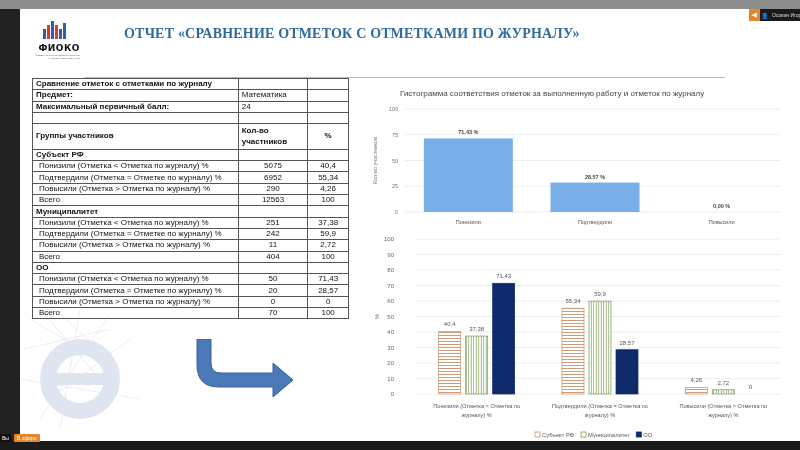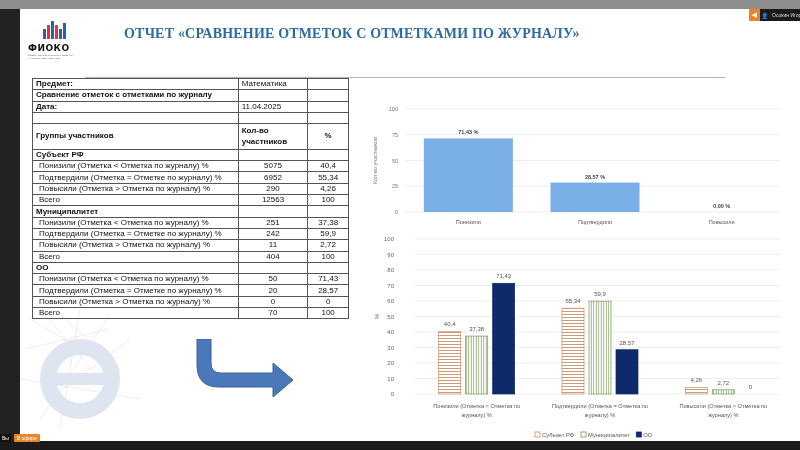--- a/index.html
+++ b/index.html
@@ -10,21 +10,21 @@
   .slide { position: absolute; left: 20px; top: 9px; width: 760px; height: 432px; background: #fff; overflow: hidden; }
   .rightstrip { position: absolute; left: 780px; top: 9px; width: 20px; height: 432px; background: #fff; }
   .cam-bar { position: absolute; left: 749px; top: 9px; width: 51px; height: 12px; background: #1a1a1a; display: flex; align-items: center; }
   .cam-toggle { width: 12px; height: 12px; background: #e8852a; color: #fff; font-size: 7px; display:flex; align-items:center; justify-content:center; }
   .cam-name { color: #ddd; font-size: 5px; margin-left: 3px; white-space: nowrap; overflow: hidden; }
   .cam-icon { color:#aaa; font-size:6px; margin-left:2px; }
   .bl-labels { position: absolute; left: 0; top: 434px; display: flex; align-items: center; gap: 3px; }
   .bl-you { background: #111; color: #fff; font-size: 5px; padding: 1px 2px; }
   .bl-tag { background: #e8852a; color: #fff; font-size: 5px; padding: 1px 3px; border-radius: 1px; }
 
-  .logo { position: absolute; left: 8px; top: 8px; width: 52px; height: 58px; text-align: left; }
+  .logo { position: absolute; left: 8px; top: 8px; width: 52px; height: 58px; text-align: right; }
   .logo-mark { width: 26px; height: 20px; margin: 2px auto 0; position: relative; }
   .logo-mark span { position: absolute; bottom: 0; width: 3px; }
   .logo-text { font-size: 9px; font-weight: bold; color: #111; letter-spacing: 0.5px; margin-top: 4px; font-family: "DejaVu Sans", sans-serif; }
   .logo-sub { font-size: 2.5px; color: #666; line-height: 3px; margin-top: 1px; }
 
   .title { position: absolute; left: 88px; top: 17px; font-family: "Liberation Serif", serif; font-weight: bold; color: #2e6aa2; font-size: 14px; letter-spacing: 0.2px; white-space: nowrap; margin-left: 16px; }
   .title-rule { position: absolute; left: 65px; top: 68px; width: 640px; height: 1px; background: #a9b8d0; }
 
   .deco { position: absolute; left: 0; top: 300px; width: 140px; height: 132px; }
 
@@ -79,32 +79,32 @@
     <div class="logo-text">ФИОКО</div>
     <div class="logo-sub">ФЕДЕРАЛЬНЫЙ ИНСТИТУТ ОЦЕНКИ КАЧЕСТВА ОБРАЗОВАНИЯ</div>
   </div>
 
   <div class="title">ОТЧЕТ «СРАВНЕНИЕ ОТМЕТОК С ОТМЕТКАМИ ПО ЖУРНАЛУ»</div>
   <div class="title-rule"></div>
 
   <table class="report">
     <tbody>
         <tr>
+      <td class="c1 b">Сравнение отметок с отметками по журналу</td>
+      <td class="c2"></td>
+          <td class="c3"></td>
+    </tr>
+    <tr>
       <td class="b">Предмет:</td>
       <td>Математика</td>
       <td></td>
     </tr>
     <tr>
-      <td class="c1 b">Сравнение отметок с отметками по журналу</td>
-      <td class="c2"></td>
-          <td class="c3"></td>
-    </tr>
-    <tr>
-      <td class="b">Дата:</td>
-      <td>11.04.2025</td>
+      <td class="b">Максимальный первичный балл:</td>
+      <td>24</td>
       <td></td>
     </tr>
     <tr class="blank">
           <td></td>
           <td></td>
           <td></td>
         </tr>
     <tr class="hdr">
       <td class="b">Группы участников</td>
       <td class="b" style="white-space:normal;line-height:11px;">Кол-во участников</td>
@@ -188,20 +188,21 @@
           <td class="num">70</td>
           <td class="num">100</td>
         </tr>
   </tbody>
     </table>
 
   <svg class="arrow" viewBox="0 0 100 60">
     <path d="M2,0 L16,0 L16,24 Q16,34 26,34 L78,34 L78,24 L98,41 L78,58 L78,48 L24,48 Q2,48 2,26 Z" fill="#4b78b8" stroke="#3a6299" stroke-width="1"></path>
   </svg>
 
+  <div class="chart1-title">Гистограмма соответствия отметок за выполненную работу и отметок по журналу</div>
   <svg class="chart-svg" id="chart1" style="left:345px;top:90px;width:420px;height:135px;">
       <line x1="40" x2="420" y1="113" y2="113" stroke="#e2e2e2" stroke-width="0.6"></line>
       <text x="33" y="115" font-size="5.5" fill="#777" text-anchor="end" font-family="Liberation Sans, sans-serif">0</text>
       <line x1="40" x2="420" y1="87.25" y2="87.25" stroke="#e2e2e2" stroke-width="0.6"></line>
       <text x="33" y="89.25" font-size="5.5" fill="#777" text-anchor="end" font-family="Liberation Sans, sans-serif">25</text>
       <line x1="40" x2="420" y1="61.5" y2="61.5" stroke="#e2e2e2" stroke-width="0.6"></line>
       <text x="33" y="63.5" font-size="5.5" fill="#777" text-anchor="end" font-family="Liberation Sans, sans-serif">50</text>
       <line x1="40" x2="420" y1="35.75" y2="35.75" stroke="#e2e2e2" stroke-width="0.6"></line>
       <text x="33" y="37.75" font-size="5.5" fill="#777" text-anchor="end" font-family="Liberation Sans, sans-serif">75</text>
       <line x1="40" x2="420" y1="10" y2="10" stroke="#e2e2e2" stroke-width="0.6"></line>

